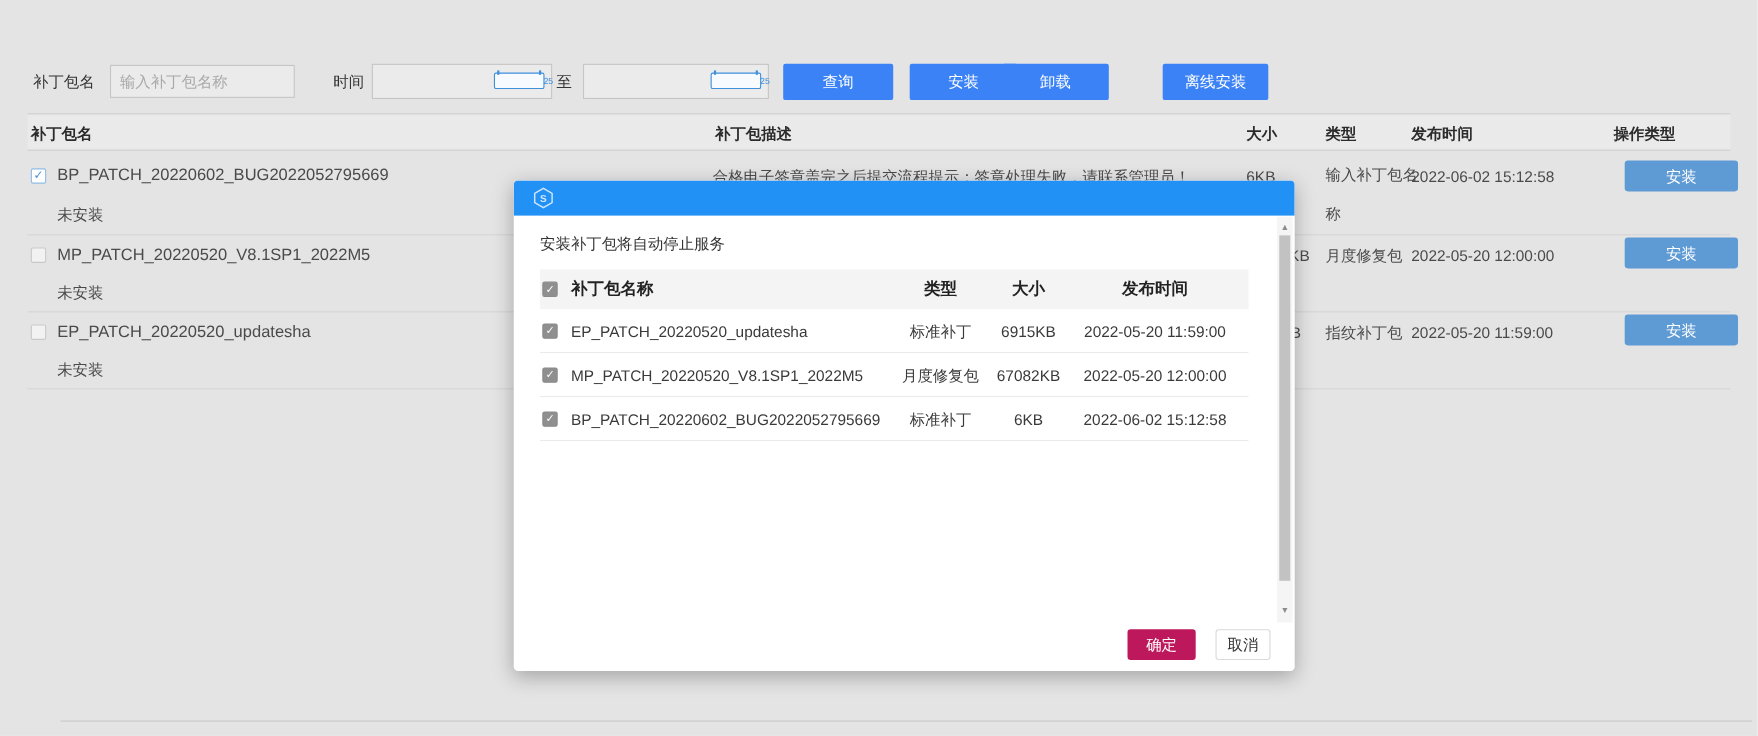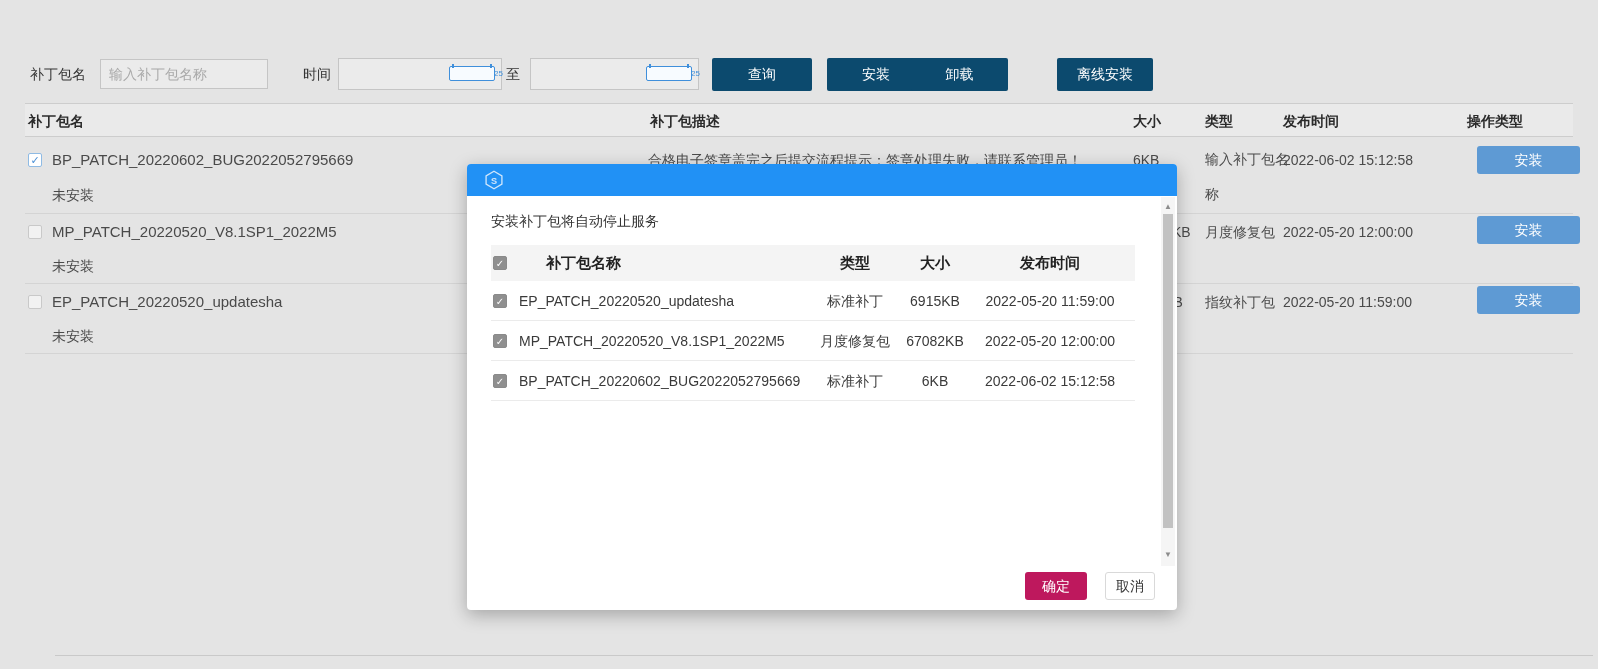--- a/index.html
+++ b/index.html
@@ -14,21 +14,21 @@
   .tab.inactive{background:#fff;color:#222;width:131px;}
 
   
   .lbl{line-height:32px;color:#333;}
   .txt-input{box-sizing:border-box;height:30px;border:1px solid #c5c5c5;background:#ebebeb;padding:0 8px;font-size:14px;color:#333;font-family:inherit;}
   .txt-input::placeholder{color:#a9a9a9;}
   .date-wrap{height:30px;border:1px solid #c5c5c5;background:#ebebeb;}
   .cal-icon{position:absolute;right:6px;top:7px;width:15px;height:15px;border:1px solid #3f8fdb;border-radius:2px;box-sizing:border-box;font-size:8px;color:#3f8fdb;text-align:center;line-height:13px;background:#f7fbff;padding-left:44px;}
   .cal-icon:before{content:"";position:absolute;top:-3px;left:2px;width:2px;height:4px;background:#3f8fdb;}
   .cal-icon:after{content:"";position:absolute;top:-3px;right:2px;width:2px;height:4px;background:#3f8fdb;}
-  .btn{height:33px;line-height:33px;text-align:center;background:#0c4a6e;color:#fff;border-radius:2px;cursor:pointer;}
+  .btn{height:33px;line-height:33px;text-align:center;background:#3b82f6;color:#fff;border-radius:2px;cursor:pointer;}
 
   
   .thead{left:25px;top:103px;width:1548px;height:34px;background:#eaeaea;border-top:1px solid #cdcdcd;border-bottom:1px solid #cdcdcd;box-sizing:border-box;}
   .th{position:absolute;top:0;height:34px;line-height:34px;font-weight:600;color:#2b2b2b;}
   .cell{line-height:16px;color:#4a4a4a;}
   .name-cell{font-size:15px;color:#4a4a4a;}
   .divider{height:1px;background:#d4d4d4;left:25px;width:1548px;}
   .row-btn{width:103px;height:28px;line-height:28px;text-align:center;background:#5e9ad4;color:#fff;border-radius:3px;cursor:pointer;}
   .cb{width:14px;height:14px;box-sizing:border-box;border-radius:2px;text-align:center;line-height:13px;font-size:11px;cursor:pointer;}
   .cb.blue{border:1px solid #8fbbe4;background:#fff;color:#4b8fd5;}
@@ -120,21 +120,21 @@
       <svg class="abs" style="left:17px;top:6px;" width="20" height="20" viewBox="0 0 24 24">
         <polygon points="12,1.5 21.5,7 21.5,17 12,22.5 2.5,17 2.5,7" fill="none" stroke="#cfe6fb" stroke-width="1.6"></polygon>
         <text x="12" y="16.2" text-anchor="middle" font-size="11" font-weight="bold" fill="#cfe6fb" font-family="Liberation Sans, DejaVu Sans, sans-serif">S</text>
       </svg>
     </div>
 
     <div class="abs" style="left:24px;top:45px;line-height:24px;color:#333;">安装补丁包将自动停止服务</div>
 
     <div class="abs" style="left:24px;top:81px;width:644px;height:36px;background:#f4f4f4;"></div>
     <div class="abs cb dark" style="left:26px;top:92px;">✓</div>
-    <div class="abs m-th" style="left:52px;top:81px;margin-left:27px;">补丁包名称</div>
+    <div class="abs m-th" style="left:52px;top:81px;">补丁包名称</div>
     <div class="abs m-th m-center" style="left:328px;top:81px;width:120px;">类型</div>
     <div class="abs m-th m-center" style="left:418px;top:81px;width:100px;">大小</div>
     <div class="abs m-th m-center" style="left:503px;top:81px;width:160px;">发布时间</div>
 
     <div class="m-rowline" style="top:117px;"></div>
     <div class="abs cb dark" style="left:26px;top:130px;">✓</div>
     <div class="abs m-cell" style="left:52px;top:117px;">EP_PATCH_20220520_updatesha</div>
     <div class="abs m-cell m-center" style="left:328px;top:117px;width:120px;">标准补丁</div>
     <div class="abs m-cell m-center" style="left:418px;top:117px;width:100px;">6915KB</div>
     <div class="abs m-cell m-center" style="left:503px;top:117px;width:160px;">2022-05-20 11:59:00</div>

